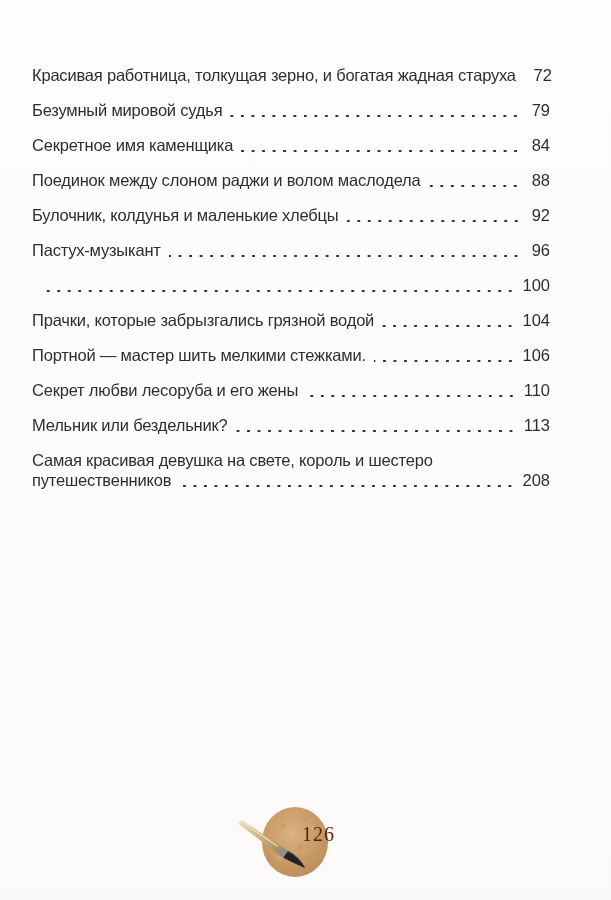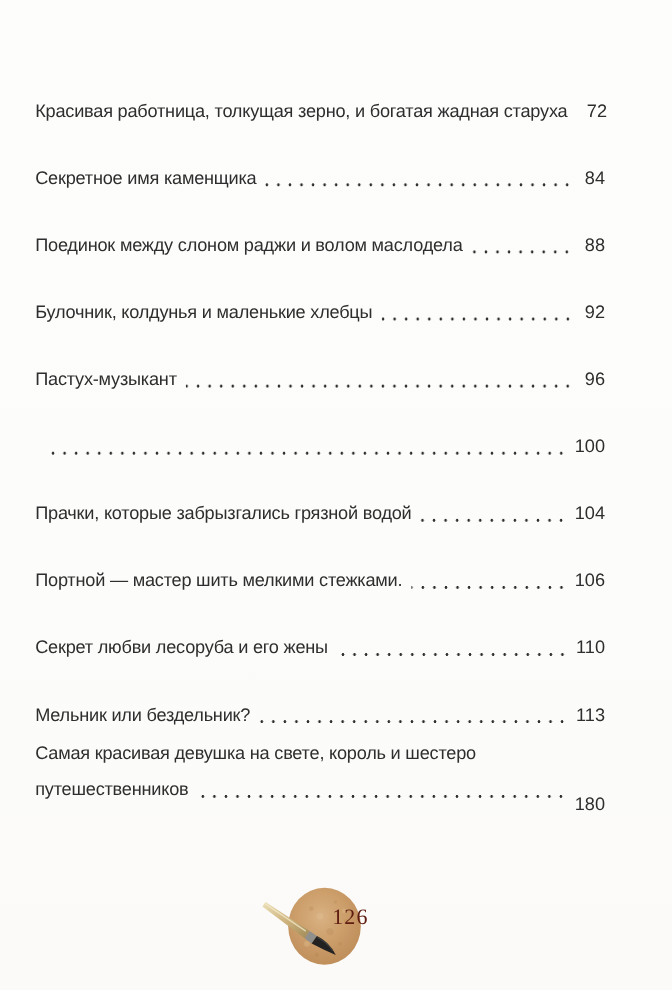--- a/index.html
+++ b/index.html
@@ -55,21 +55,20 @@
     background-repeat: repeat-x;
     background-position: right 1px bottom 1px;
   }
   .toc-page {
     font-size: 16.5px;
     line-height: 19px;
     color: #2e2e2e;
     text-align: right;
     min-width: 22px;
     white-space: nowrap;
-    margin-top: 26px;
   }
   .footer-decoration {
     position: absolute;
     left: 225px;
     top: 800px;
     width: 140px;
     height: 90px;
   }
   .footer-page-number {
     position: absolute;
@@ -91,20 +90,25 @@
 
   <div class="toc">
 
     <div class="toc-row">
       <span class="toc-title">Красивая работница, толкущая зерно, и богатая жадная старуха</span>
       <span class="toc-leader"></span>
       <span class="toc-page">72</span>
     </div>
 
 
+    <div class="toc-row">
+      <span class="toc-title">Безумный мировой судья</span>
+      <span class="toc-leader"></span>
+      <span class="toc-page">79</span>
+    </div>
 
     <div class="toc-row">
       <span class="toc-title">Секретное имя каменщика</span>
       <span class="toc-leader"></span>
       <span class="toc-page">84</span>
     </div>
 
     <div class="toc-row">
       <span class="toc-title">Поединок между слоном раджи и волом маслодела</span>
       <span class="toc-leader"></span>
@@ -150,21 +154,21 @@
       <span class="toc-title">Мельник или бездельник?</span>
       <span class="toc-leader"></span>
       <span class="toc-page">113</span>
     </div>
 
     <div class="toc-row two-line">
       <div class="toc-title">Самая красивая девушка на свете, король и шестеро</div>
       <div class="line2">
         <span class="toc-title">путешественников</span>
         <span class="toc-leader"></span>
-        <span class="toc-page">180</span>
+        <span class="toc-page">208</span>
       </div>
     </div>
 
 
   </div>
 
   <div class="footer-decoration">
     <svg width="140" height="90" viewBox="0 0 140 90">
       <defs>
         <radialGradient id="blobGrad" cx="45%" cy="38%" r="68%">

